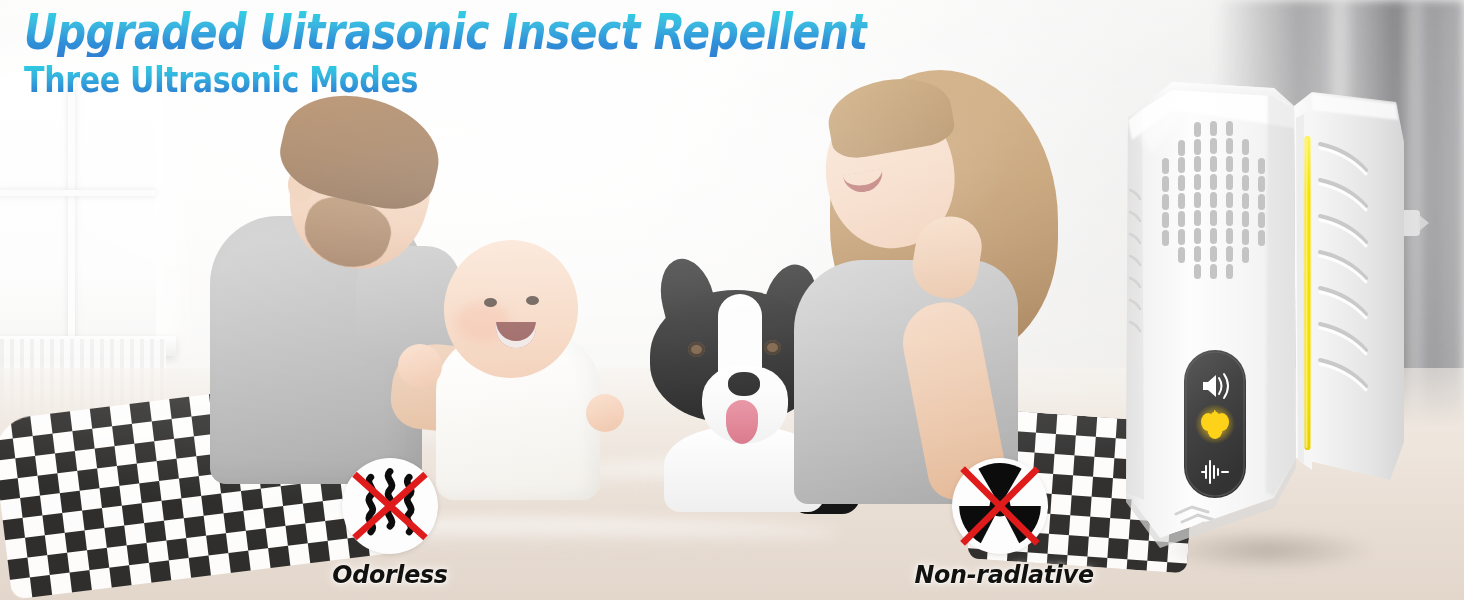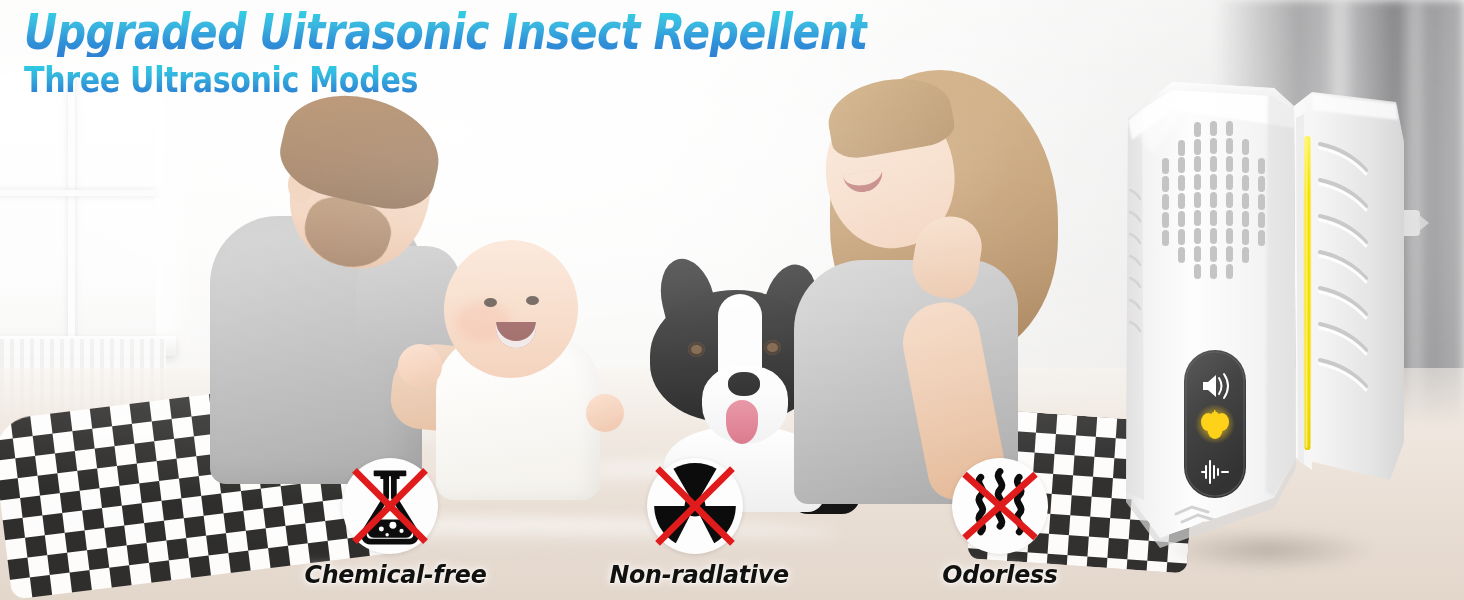--- a/index.html
+++ b/index.html
@@ -462,73 +462,55 @@
   </div>
 
   <div class="headline">
     <div class="h-line1">Upgraded Uitrasonic Insect Repellent</div>
     <div class="h-line2">Three Ultrasonic Modes</div>
   </div>
 
   <div class="features">
 
 
+
     <div class="feature">
       <div class="badge-circle">
         <svg viewBox="0 0 100 100">
-          <rect x="33" y="13" width="34" height="6" rx="1" fill="#0c0c0c"></rect>
-          <path d="M40 19h6v22L24 76c-3 5 0 11 6 11h40c6 0 9-6 6-11L54 41V19h6" fill="none" stroke="#0c0c0c" stroke-width="6" stroke-linejoin="round"></path>
-          <path d="M31 64h38c1.6 0 3 1.2 3 3l1 9c.4 4-2.4 7-6 7H33c-3.6 0-6.4-3-6-7l1-9c0-1.8 1.4-3 3-3z" fill="#0c0c0c"></path>
-          <circle cx="41" cy="74" r="2.6" fill="#fff"></circle>
-          <circle cx="53" cy="70" r="3.6" fill="#fff"></circle>
-          <circle cx="62" cy="76" r="2.2" fill="#fff"></circle>
-          <circle cx="47" cy="80" r="1.8" fill="#fff"></circle>
+          <g fill="none" stroke="#0c0c0c" stroke-width="7" stroke-linecap="round">
+            <path d="M30 20c-7 7 7 12 0 19s7 12 0 19 7 12 0 19"></path>
+            <path d="M50 14c-7 7 7 12 0 19s7 12 0 19 7 12 0 19"></path>
+            <path d="M70 20c-7 7 7 12 0 19s7 12 0 19 7 12 0 19"></path>
+          </g>
         </svg>
         <svg viewBox="0 0 100 100">
-          <line x1="13" y1="13" x2="87" y2="87" stroke="#e01b1b" stroke-width="7"></line>
-          <line x1="87" y1="13" x2="13" y2="87" stroke="#e01b1b" stroke-width="7"></line>
+          <line x1="13" y1="17" x2="87" y2="83" stroke="#e01b1b" stroke-width="7"></line>
+          <line x1="87" y1="17" x2="13" y2="83" stroke="#e01b1b" stroke-width="7"></line>
         </svg>
       </div>
-      <div class="feature-label">Chemical-free</div>
+      <div class="feature-label">Odorless</div>
     </div>
 
     <div class="feature">
       <div class="badge-circle">
         <svg viewBox="0 0 100 100">
           <g fill="#0c0c0c">
             <path d="M50 50 L27.5 11.3A45 45 0 0 1 72.5 11.3 Z"></path>
             <path d="M50 50 L92.5 49.9A45 45 0 0 1 70 88.7 Z"></path>
             <path d="M50 50 L30 88.7A45 45 0 0 1 7.5 49.9 Z"></path>
             <circle cx="50" cy="50" r="11"></circle>
           </g>
           <circle cx="50" cy="50" r="46" fill="none" stroke="#0c0c0c" stroke-width="0"></circle>
         </svg>
         <svg viewBox="0 0 100 100">
           <line x1="11" y1="11" x2="89" y2="89" stroke="#e01b1b" stroke-width="7"></line>
           <line x1="89" y1="11" x2="11" y2="89" stroke="#e01b1b" stroke-width="7"></line>
         </svg>
       </div>
       <div class="feature-label">Non-radlative</div>
-    </div>
-
-    <div class="feature">
-      <div class="badge-circle">
-        <svg viewBox="0 0 100 100">
-          <g fill="none" stroke="#0c0c0c" stroke-width="7" stroke-linecap="round">
-            <path d="M30 20c-7 7 7 12 0 19s7 12 0 19 7 12 0 19"></path>
-            <path d="M50 14c-7 7 7 12 0 19s7 12 0 19 7 12 0 19"></path>
-            <path d="M70 20c-7 7 7 12 0 19s7 12 0 19 7 12 0 19"></path>
-          </g>
-        </svg>
-        <svg viewBox="0 0 100 100">
-          <line x1="13" y1="17" x2="87" y2="83" stroke="#e01b1b" stroke-width="7"></line>
-          <line x1="87" y1="17" x2="13" y2="83" stroke="#e01b1b" stroke-width="7"></line>
-        </svg>
-      </div>
-      <div class="feature-label">Odorless</div>
     </div>
 
   </div>
 
   <div class="device-shadow"></div>
   <div class="device">
     <svg viewBox="0 0 340 520" xmlns="http://www.w3.org/2000/svg">
       <defs>
         <linearGradient id="faceG" x1="0" y1="0" x2="1" y2="0">
           <stop offset="0%" stop-color="#e2e2e2"></stop>

